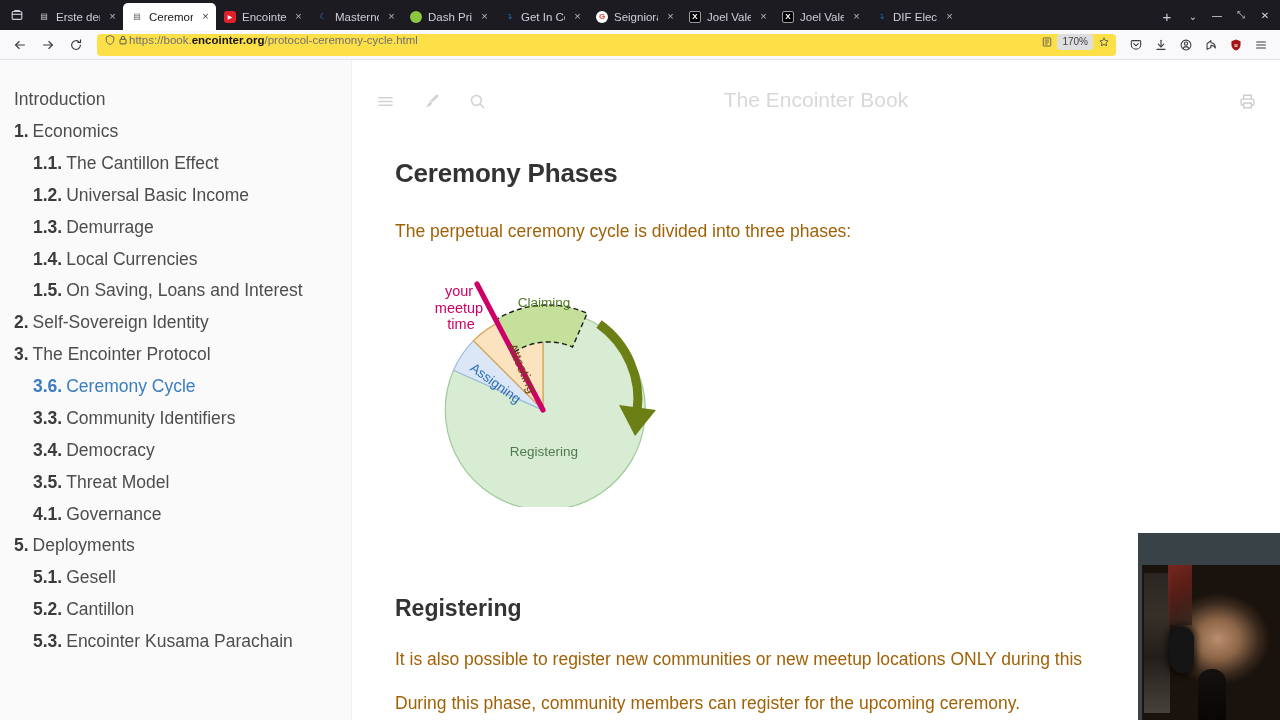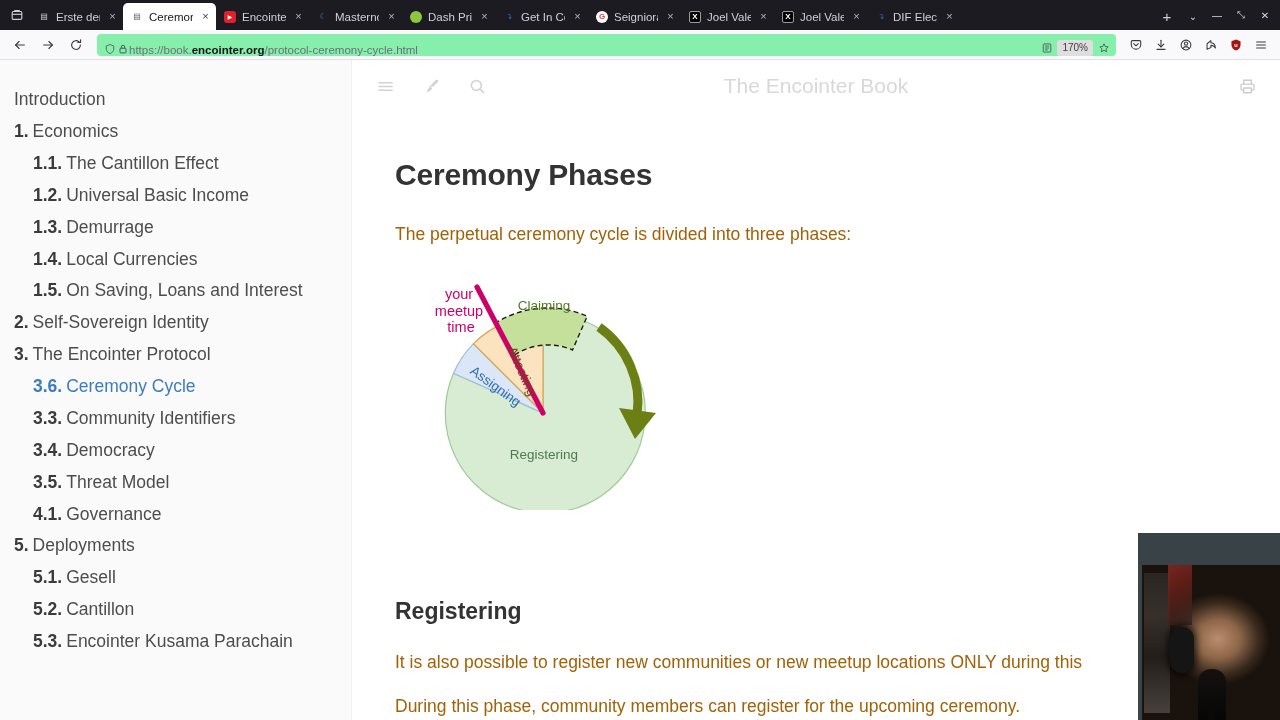--- a/index.html
+++ b/index.html
@@ -86,23 +86,23 @@
     width: 26px; height: 24px;
     display: flex; align-items: center; justify-content: center;
     color: #5b5b66; font-size: 13px;
     border-radius: 4px;
   }
   .nav-btn svg { width: 14px; height: 14px; }
 
   .urlbar {
     flex: 1 1 auto;
     height: 22px;
-    background: #86efac;
+    background: #fde047;
     border-radius: 4px;
-    display: flex; align-items: flex-end;
+    display: flex; align-items: flex-start;
     padding: 0 6px;
     margin: 0 6px;
     min-width: 0;
   }
   .urlbar .ub-icon { width: 13px; height: 13px; flex: 0 0 auto; color: #5b5b66; display:flex;align-items:center;justify-content:center; }
   .urlbar .ub-icon svg { width: 12px; height: 12px; }
   .url-text {
     font-size: 11.5px; color: #6e6e78; white-space: nowrap;
     overflow: hidden; flex: 1 1 auto; min-width: 0;
     font-family: "Liberation Sans", sans-serif;
@@ -150,21 +150,21 @@
   .toc-link.active { color: #3b7dc0; }
   .toc-link.active .num { color: #3b7dc0; }
 
   
   .content-wrap {
     flex: 1 1 auto; height: 660px; position: relative;
     background: #ffffff; overflow: hidden;
   }
   .menu-bar {
     height: 52px;
-    display: flex; align-items: center;
+    display: flex; align-items: flex-end;
     padding: 0 22px;
     position: relative;
     text-decoration: underline;
   }
   .menu-left { display: flex; align-items: center; gap: 24px; }
   .menu-icon {
     width: 22px; height: 22px; color: #d2d2d2;
     display: flex; align-items: center; justify-content: center;
   }
   .menu-icon svg { width: 19px; height: 19px; }
@@ -175,21 +175,21 @@
     font-weight: 400;
     pointer-events: none;
   }
   .menu-right { margin-left: auto; display: flex; align-items: center; }
 
   .article {
     padding: 46px 0 0 43px;
     max-width: 800px;
   }
   h1.page-h {
-    font-size: 30px; font-weight: 700; color: #333;
+    font-size: 26px; font-weight: 700; color: #333;
     letter-spacing: -0.2px;
     margin-bottom: 30px;
   }
   h2.sec-h {
     font-size: 23px; font-weight: 700; color: #333;
     margin: 0 0 25px 0;
   }
   p.body-p {
     font-size: 17.5px; color: #a16207;
     line-height: 1.45;

